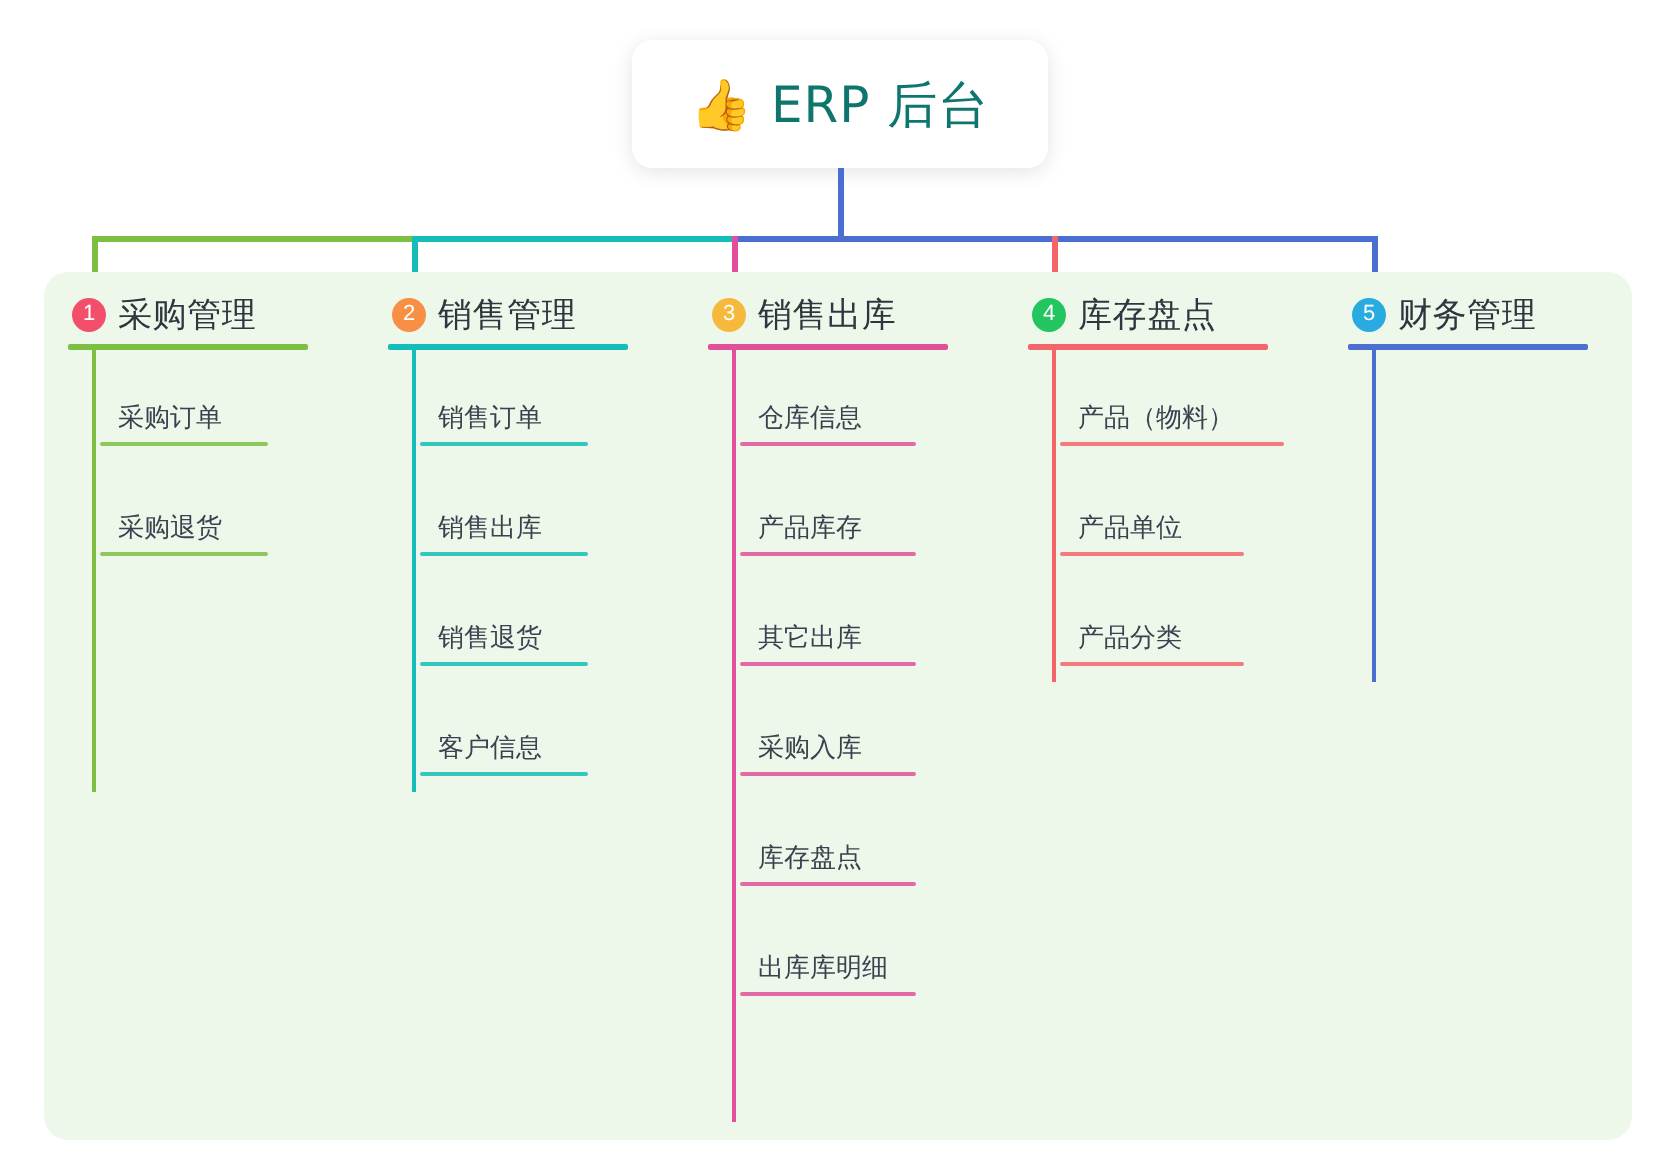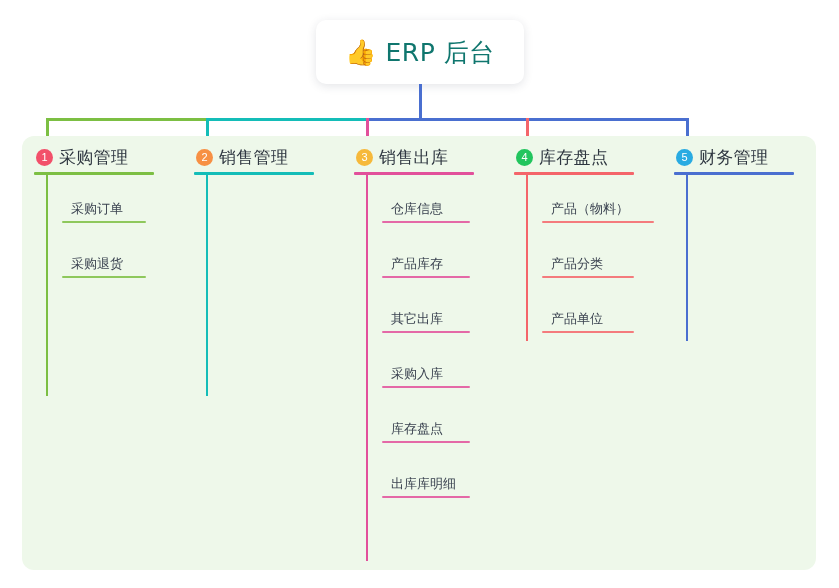--- a/index.html
+++ b/index.html
@@ -119,21 +119,21 @@
   .spine {
     position: absolute;
     top: 38px;
     left: 24px;
     width: 2px;
   }
 
   .items {
     position: absolute;
     top: 39px;
-    left: 16px;
+    left: 4px;
     width: 100%;
   }
   .item {
     position: relative;
     height: 55px;
     box-sizing: border-box;
   }
   .item-label {
     position: absolute;
     left: 33px;
@@ -193,20 +193,38 @@
           </div>
         </div>
         <div class="spine" style="background: rgb(124, 191, 67); height: 222px;"></div>
       </div>
       <div class="col">
         <div class="col-head">
           <span class="badge" style="background: rgb(247, 144, 68);">2</span>
           <span class="col-title">销售管理</span>
         </div>
         <div class="head-rule" style="background: rgb(20, 189, 184);"></div>
+        <div class="items">
+          <div class="item">
+            <span class="item-label">销售订单</span>
+            <div class="item-rule" style="background: rgb(20, 189, 184); opacity: 0.85; width: 84px;"></div>
+          </div>
+          <div class="item">
+            <span class="item-label">销售出库</span>
+            <div class="item-rule" style="background: rgb(20, 189, 184); opacity: 0.85; width: 84px;"></div>
+          </div>
+          <div class="item">
+            <span class="item-label">销售退货</span>
+            <div class="item-rule" style="background: rgb(20, 189, 184); opacity: 0.85; width: 84px;"></div>
+          </div>
+          <div class="item">
+            <span class="item-label">客户信息</span>
+            <div class="item-rule" style="background: rgb(20, 189, 184); opacity: 0.85; width: 84px;"></div>
+          </div>
+        </div>
         <div class="spine" style="background: rgb(20, 189, 184); height: 222px;"></div>
       </div>
       <div class="col">
         <div class="col-head">
           <span class="badge" style="background: rgb(246, 185, 59);">3</span>
           <span class="col-title">销售出库</span>
         </div>
         <div class="head-rule" style="background: rgb(226, 80, 155);"></div>
         <div class="items">
           <div class="item">
@@ -241,27 +259,27 @@
           <span class="badge" style="background: rgb(34, 197, 94);">4</span>
           <span class="col-title">库存盘点</span>
         </div>
         <div class="head-rule" style="background: rgb(244, 101, 106);"></div>
         <div class="items">
           <div class="item">
             <span class="item-label">产品（物料）</span>
             <div class="item-rule" style="background: rgb(244, 101, 106); opacity: 0.85; width: 112px;"></div>
           </div>
           <div class="item">
+            <span class="item-label">产品单位</span>
+            <div class="item-rule" style="background: rgb(244, 101, 106); opacity: 0.85; width: 92px;"></div>
+          </div>
+          <div class="item">
             <span class="item-label">产品分类</span>
             <div class="item-rule" style="background: rgb(244, 101, 106); opacity: 0.85; width: 92px;"></div>
           </div>
-          <div class="item">
-            <span class="item-label">产品单位</span>
-            <div class="item-rule" style="background: rgb(244, 101, 106); opacity: 0.85; width: 92px;"></div>
-          </div>
         </div>
         <div class="spine" style="background: rgb(244, 101, 106); height: 167px;"></div>
       </div>
       <div class="col">
         <div class="col-head">
           <span class="badge" style="background: rgb(41, 171, 226);">5</span>
           <span class="col-title">财务管理</span>
         </div>
         <div class="head-rule" style="background: rgb(74, 111, 208);"></div>
         <div class="spine" style="background: rgb(74, 111, 208); height: 167px;"></div>

